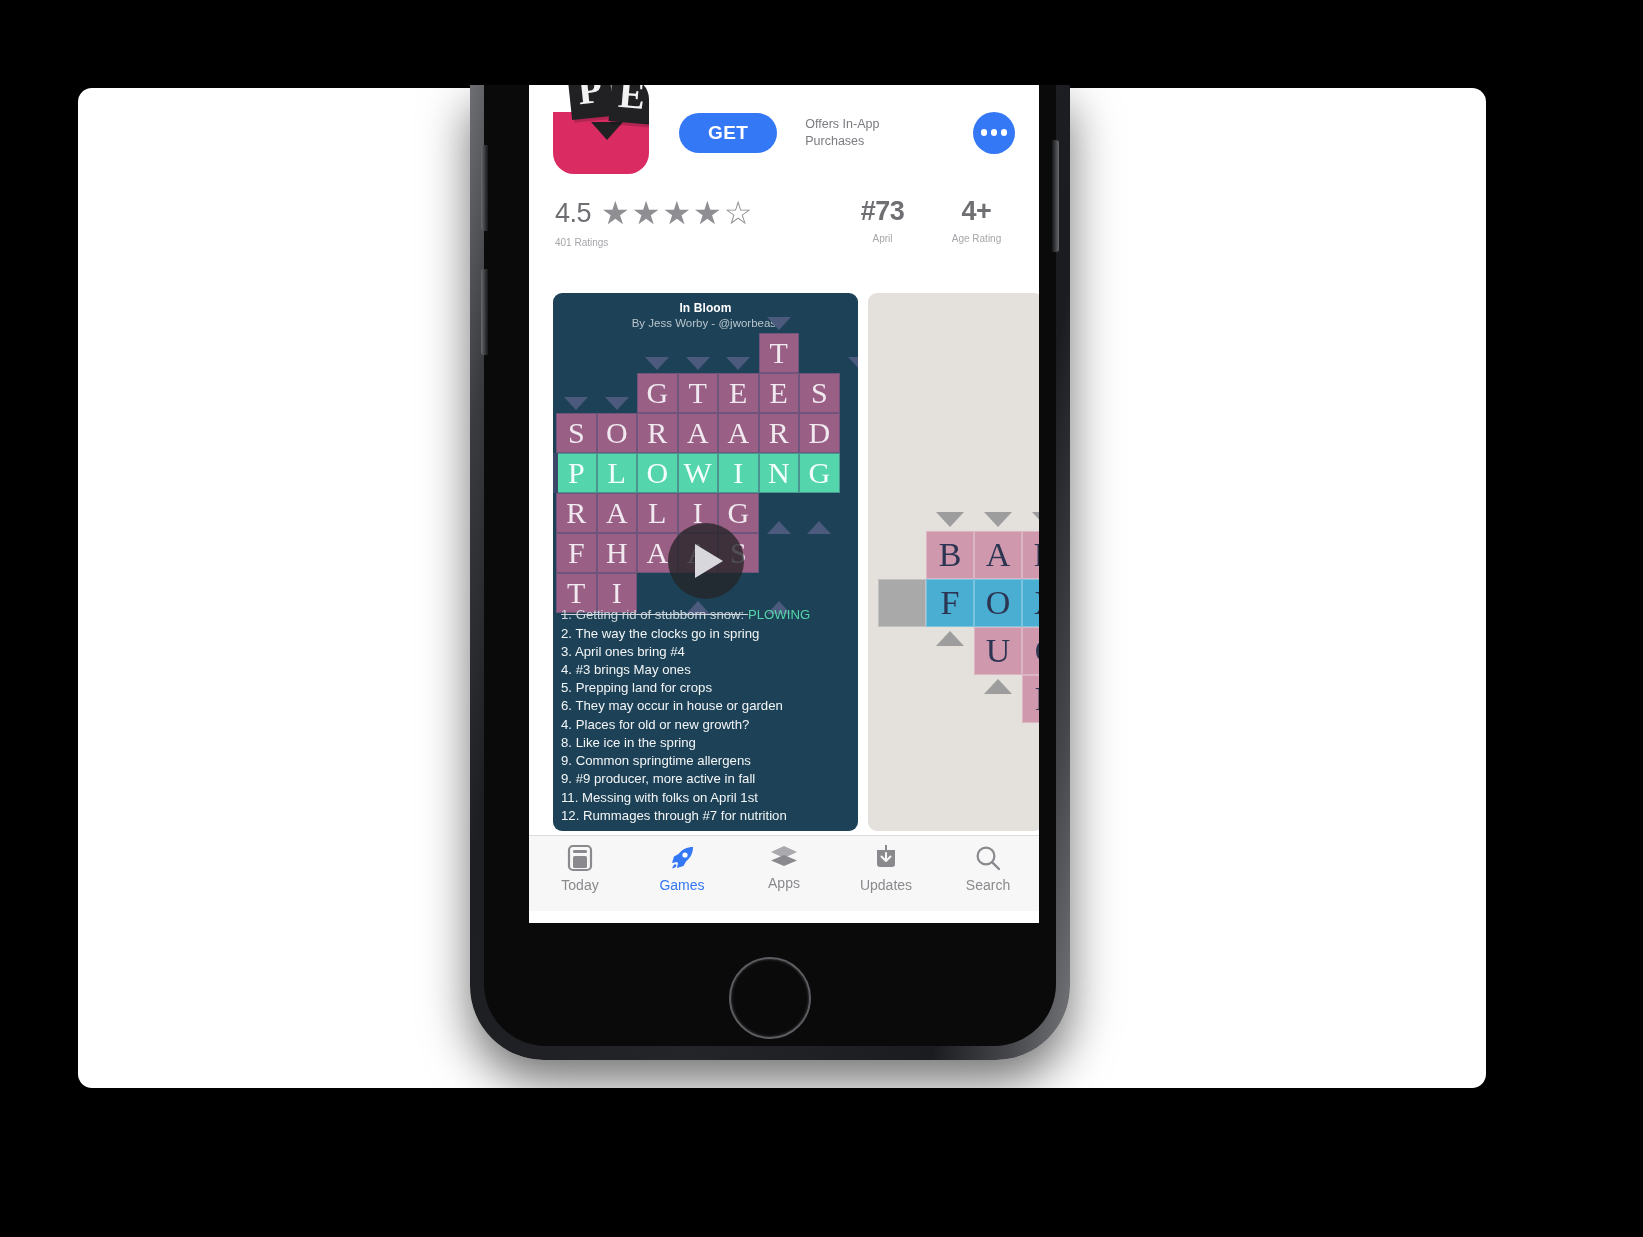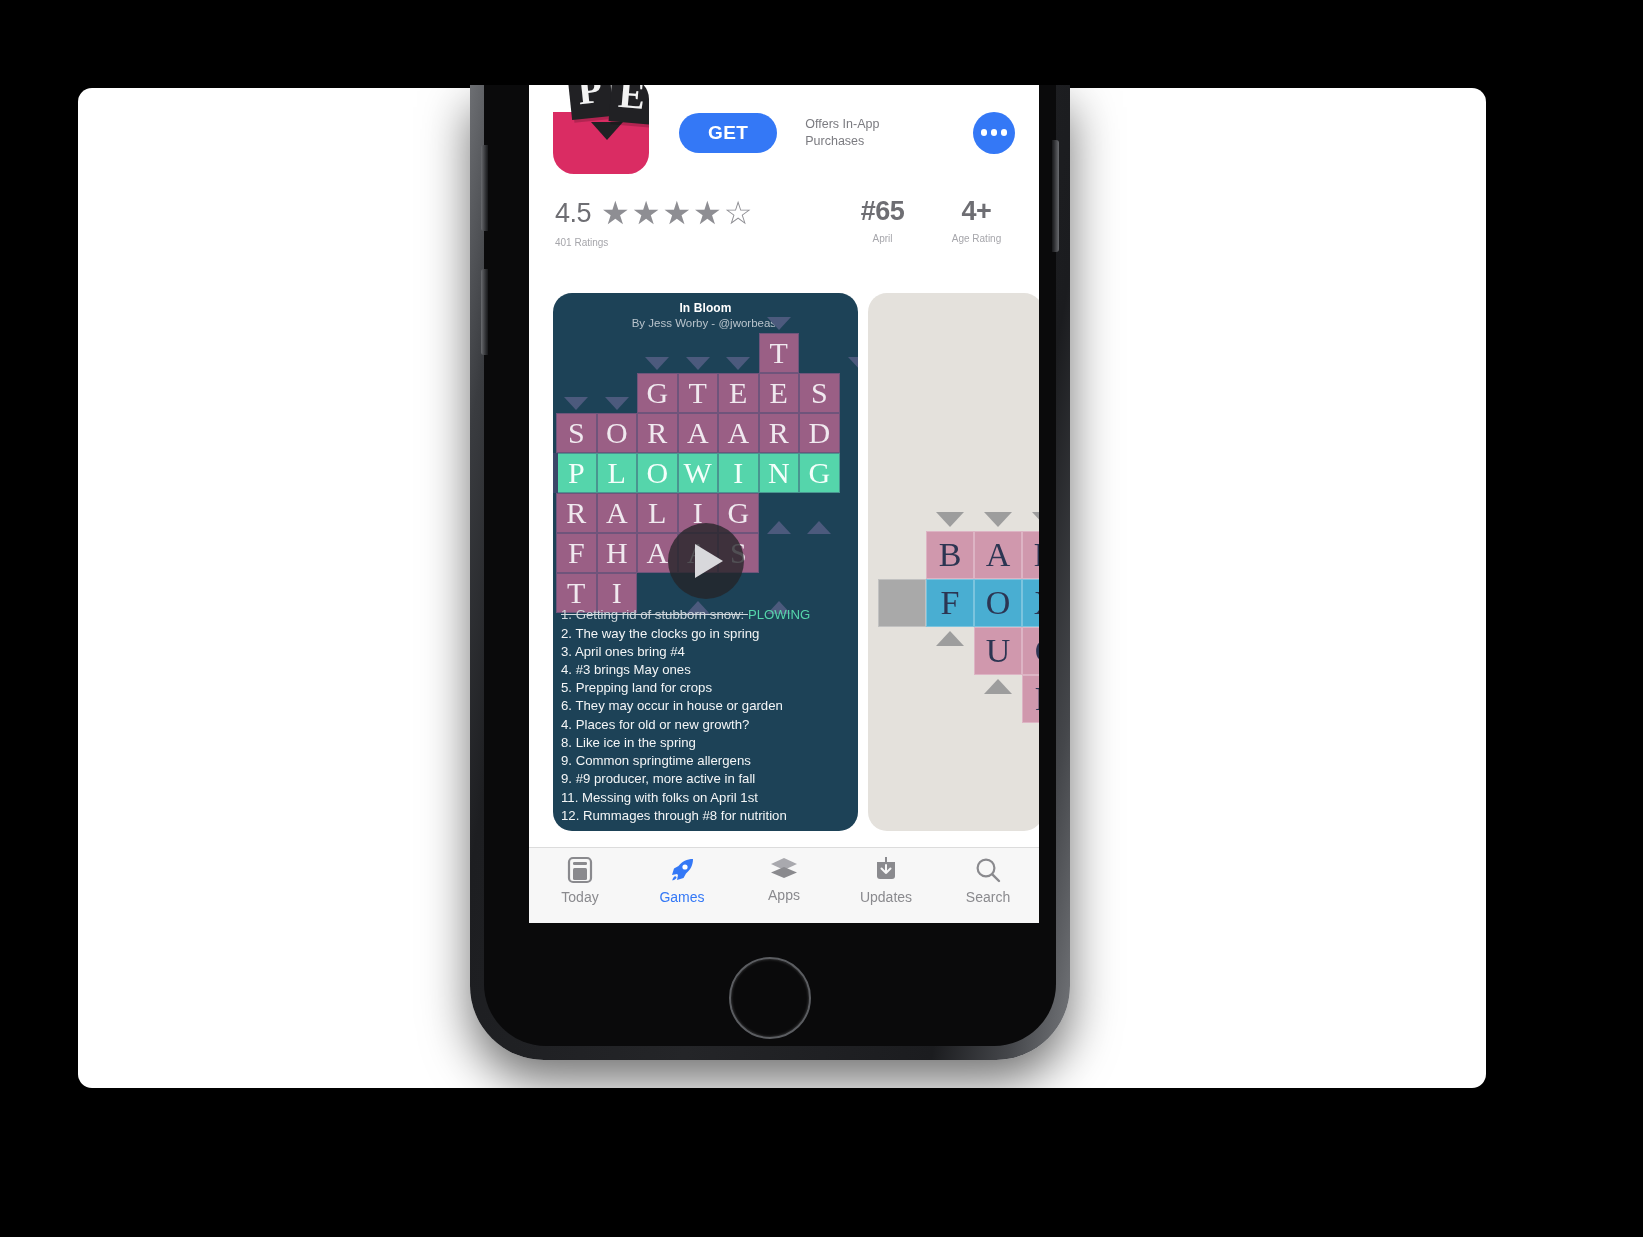--- a/index.html
+++ b/index.html
@@ -130,21 +130,21 @@
   .rating-line { display: flex; align-items: center; gap: 10px; }
   .stars { display: flex; gap: 2px; font-size: 32px; color: #8e8e93; line-height: 1; }
   .stat-value.bold { font-weight: 700; color: #6e6e73; }
 
   
   #shots {
     position: absolute; left: 24px; top: 208px;
     width: 486px; height: 540px;
     display: flex; gap: 10px; overflow: hidden;
   }
-  .shot { border-radius: 19px; overflow: hidden; flex: 0 0 auto; position: relative; }
+  .shot { border-radius: 9px; overflow: hidden; flex: 0 0 auto; position: relative; }
   #shot-1 { width: 305px; height: 538px; background: #1d4257; }
   #shot-2 { width: 175px; height: 538px; background: #e4e1dc; }
 
   .shot-title {
     text-align: center; color: #fff; font-size: 12px; font-weight: 700;
     padding-top: 8px; letter-spacing: .1px;
   }
   .shot-sub {
     text-align: center; color: #b9c4cc; font-size: 11.5px; padding-top: 2px;
   }
@@ -200,21 +200,21 @@
   .cell2.grey { background: #a9a9a9; }
   .arrow2-d, .arrow2-u {
     position: absolute; width: 0; height: 0;
     border-left: 14px solid transparent; border-right: 14px solid transparent;
   }
   .arrow2-d { border-top: 15px solid #9d9d9d; }
   .arrow2-u { border-bottom: 15px solid #9d9d9d; }
 
   
   #tabbar {
-    position: absolute; left: 0; bottom: 0; width: 100%; height: 76px;
+    position: absolute; left: 0; bottom: 12px; width: 100%; height: 76px;
     background: #f7f7f7; border-top: 1px solid #dcdcdc;
     display: flex; align-items: flex-start; padding-top: 8px;
   }
   .tab { flex: 1; display: flex; flex-direction: column; align-items: center; gap: 5px; cursor: pointer; }
   .tab .lbl { font-size: 14px; color: #8a8a8e; }
   .tab.active .lbl { color: #3478f6; }
   .tab svg { display: block; }
 </style>
 </head>
 <body>
@@ -261,21 +261,21 @@
                 <span>★</span>
                 <span>★</span>
                 <span>★</span>
                 <span>☆</span>
               </span>
             </div>
             <span class="stat-label">401 Ratings</span>
           </div>
 
           <div class="stat" id="stat-chart">
-            <span class="stat-value bold">#65</span>
+            <span class="stat-value bold">#73</span>
             <span class="stat-label">April</span>
           </div>
 
           <div class="stat" id="stat-age">
             <span class="stat-value bold">4+</span>
             <span class="stat-label">Age Rating</span>
           </div>
         </div>
 
         <div id="shots">
@@ -337,21 +337,21 @@
                 <li>2. The way the clocks go in spring</li>
                 <li>3. April ones bring #4</li>
                 <li>4. #3 brings May ones</li>
                 <li>5. Prepping land for crops</li>
                 <li>6. They may occur in house or garden</li>
                 <li>4. Places for old or new growth?</li>
                 <li>8. Like ice in the spring</li>
                 <li>9. Common springtime allergens</li>
                 <li>9. #9 producer, more active in fall</li>
                 <li>11. Messing with folks on April 1st</li>
-                <li>12. Rummages through #8 for nutrition</li>
+                <li>12. Rummages through #7 for nutrition</li>
               </ul>
           </div>
 
           <div class="shot" id="shot-2">
             <div id="grid-2">
                 <div class="cell2 rose" style="left: 58px; top: 238px; width: 48px; height: 48px;">B</div>
                 <div class="cell2 rose" style="left: 106px; top: 238px; width: 48px; height: 48px;">A</div>
                 <div class="cell2 rose" style="left: 154px; top: 238px; width: 48px; height: 48px;">N</div>
                 <div class="cell2 grey" style="left: 10px; top: 286px; width: 48px; height: 48px;"></div>
                 <div class="cell2 blue" style="left: 58px; top: 286px; width: 48px; height: 48px;">F</div>

